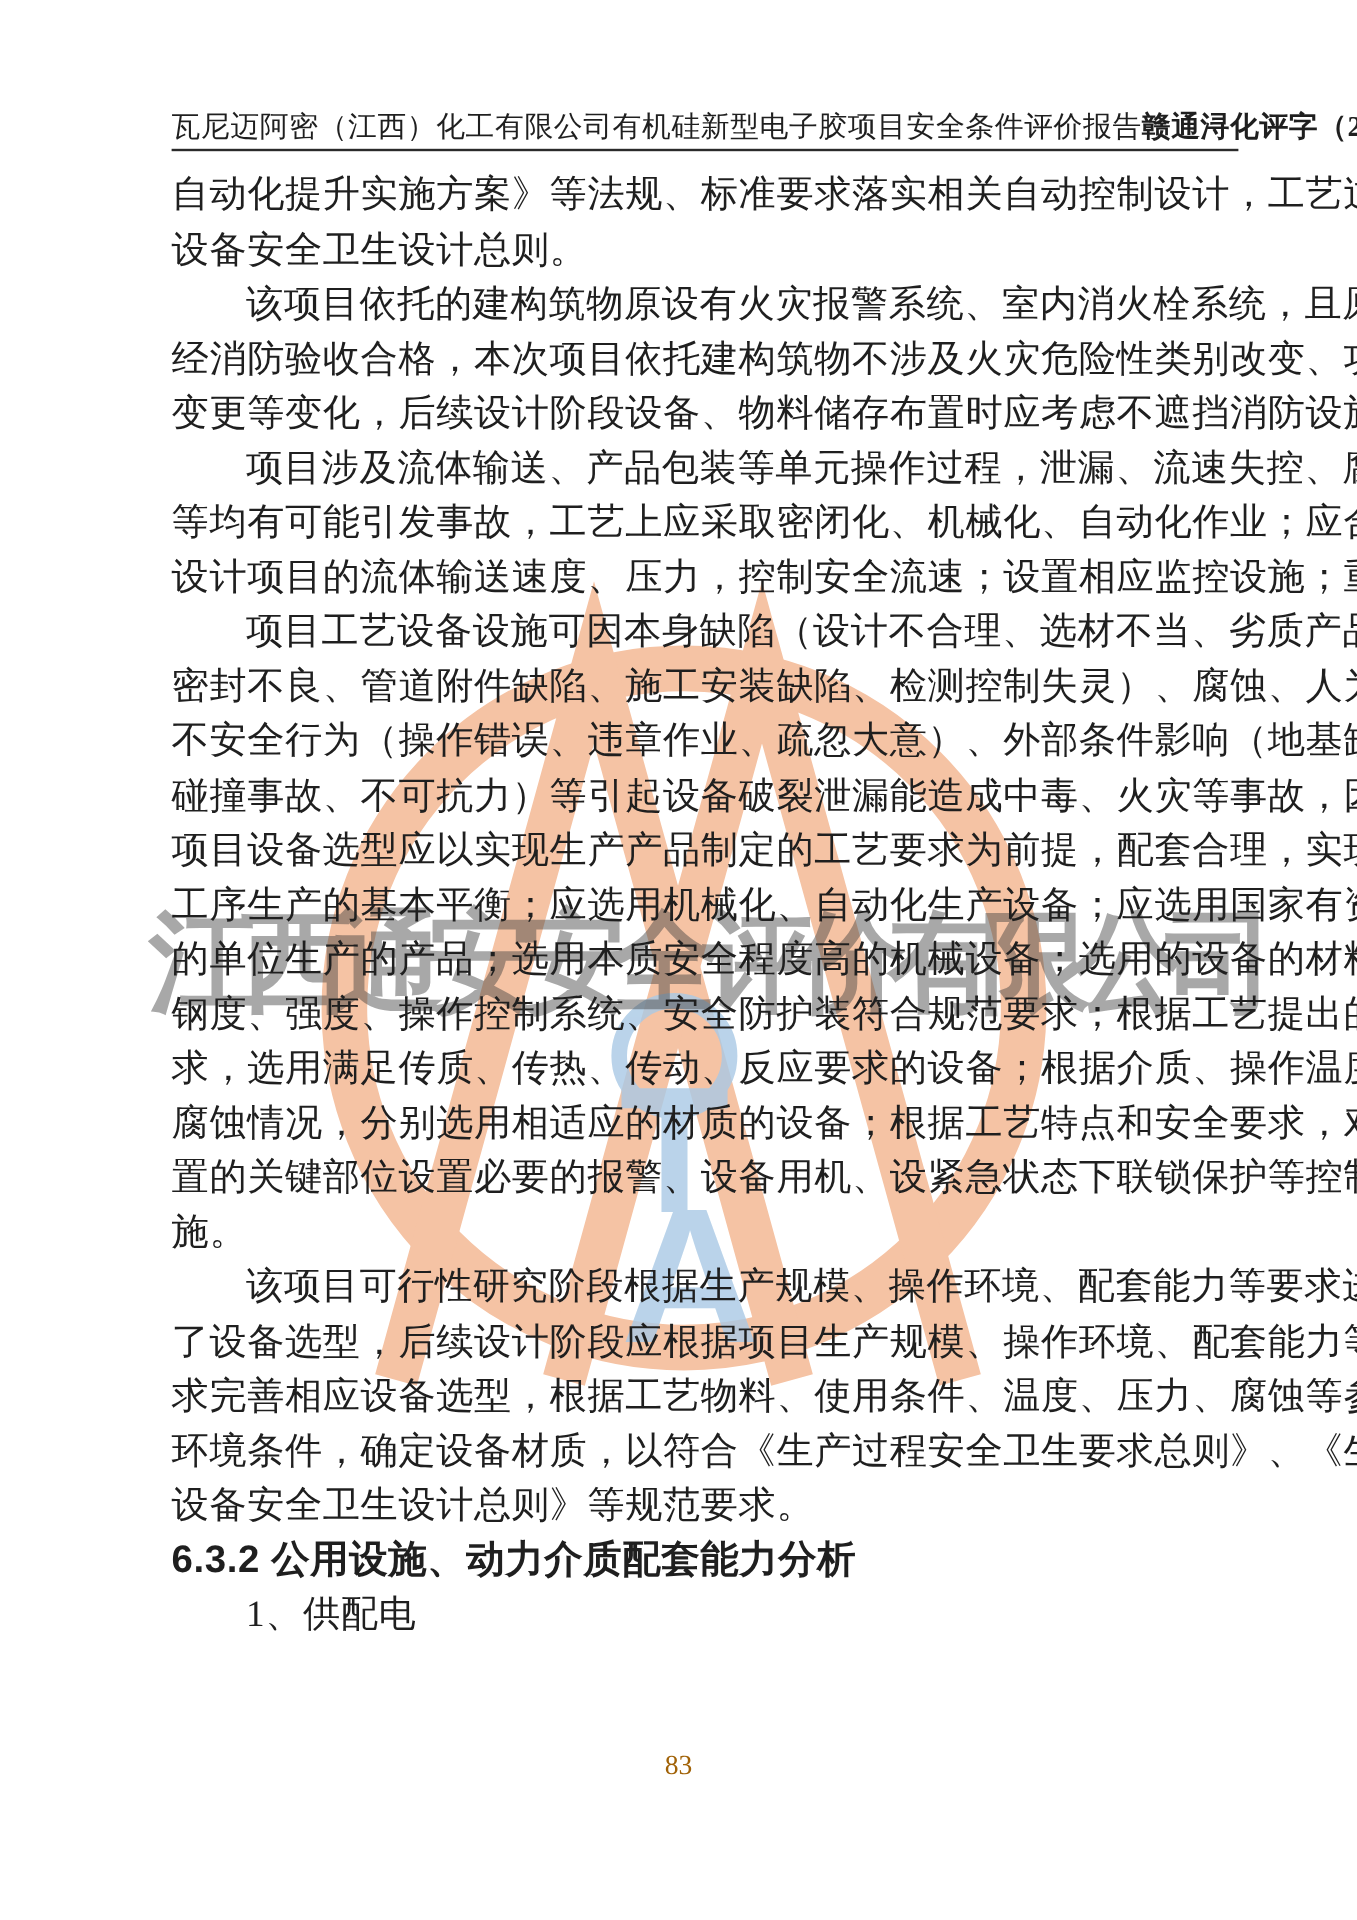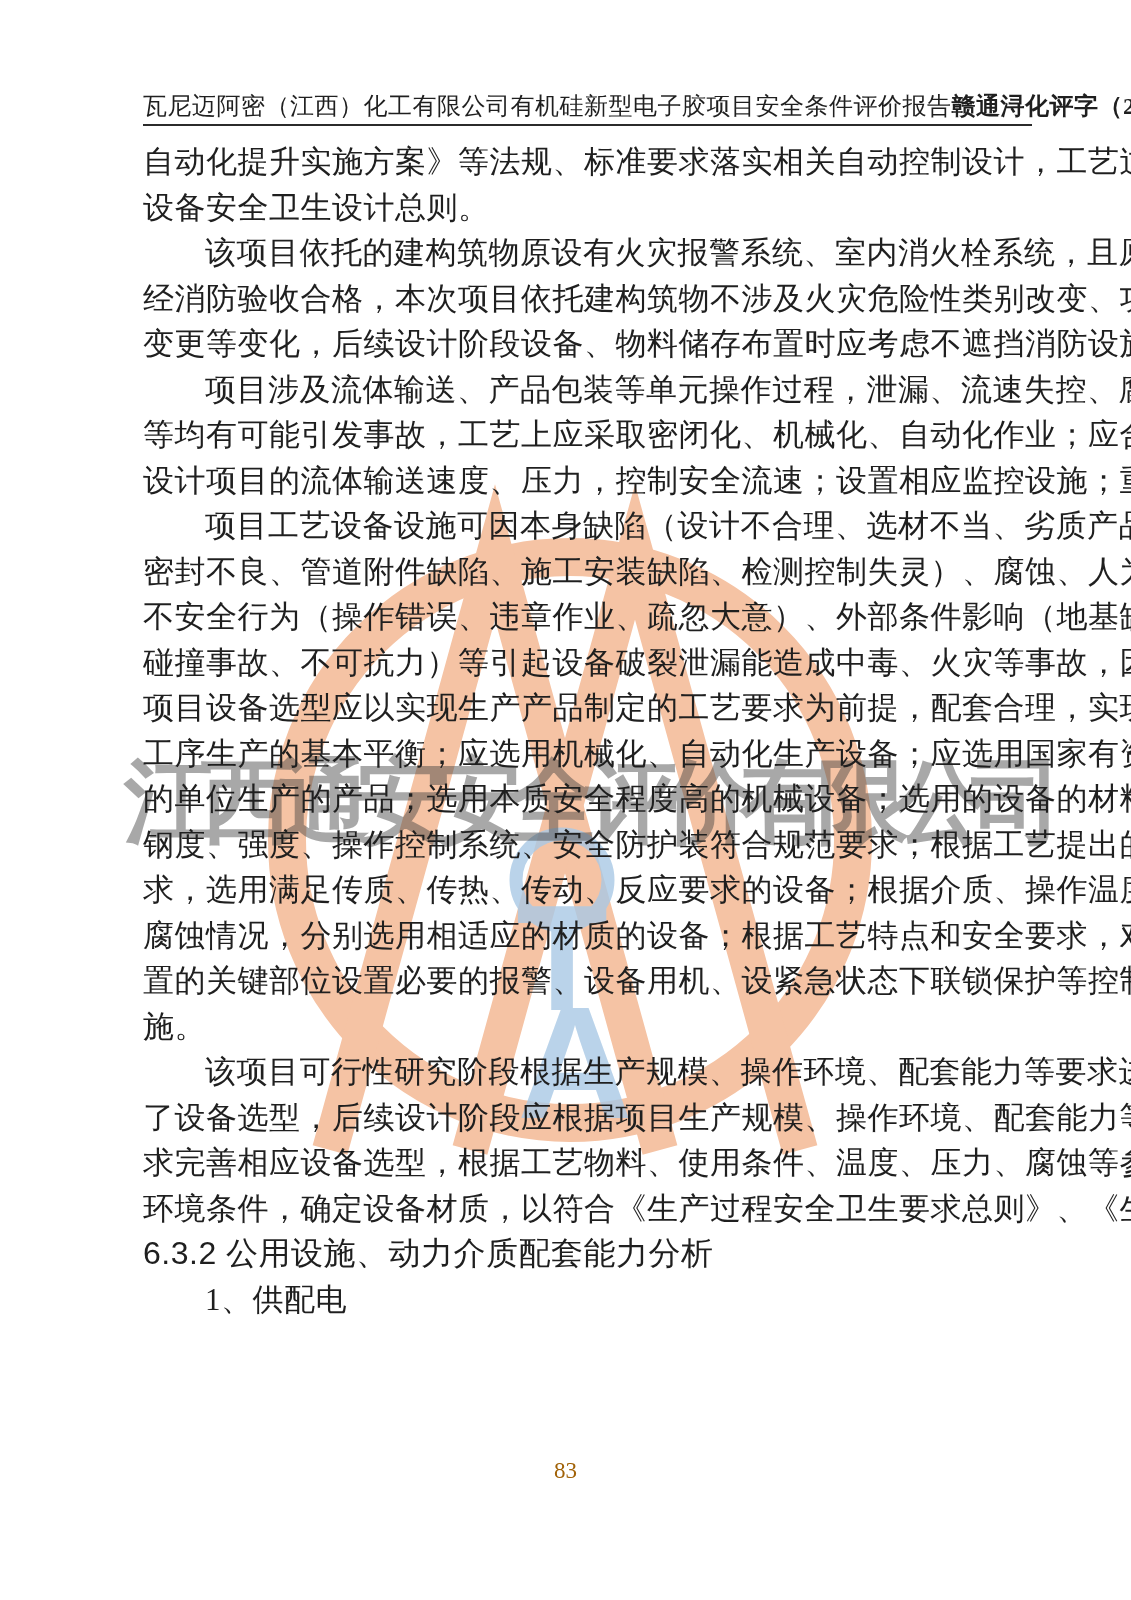--- a/index.html
+++ b/index.html
@@ -39,21 +39,21 @@
     height:45.5px;line-height:45.5px;font-size:31px;
     text-align:justify;text-align-last:justify;
     -moz-text-align-last:justify;
     white-space:nowrap;
     letter-spacing:0.5px;
   }
   .line.nofill{text-align:left;text-align-last:left;}
   .line.indent{padding-left:62px;}
   .line.heading{
     font-family:"Liberation Sans","DejaVu Sans",sans-serif;
-    font-weight:normal;font-size:32px;
+    font-weight:bold;font-size:32px;
     text-align:right;text-align-last:left;
   }
   
   .page-num{
     position:absolute;left:0;top:1458px;width:100%;z-index:2;
     text-align:center;font-size:23px;color:#a16207;
   }
 </style>
 </head>
 <body>
@@ -98,19 +98,20 @@
       <div class="line">的单位生产的产品；选用本质安全程度高的机械设备；选用的设备的材料、</div>
       <div class="line">钢度、强度、操作控制系统、安全防护装符合规范要求；根据工艺提出的要</div>
       <div class="line">求，选用满足传质、传热、传动、反应要求的设备；根据介质、操作温度、</div>
       <div class="line">腐蚀情况，分别选用相适应的材质的设备；根据工艺特点和安全要求，对装</div>
       <div class="line">置的关键部位设置必要的报警、设备用机、设紧急状态下联锁保护等控制措</div>
       <div class="line nofill">施。</div>
       <div class="line indent">该项目可行性研究阶段根据生产规模、操作环境、配套能力等要求进行</div>
       <div class="line">了设备选型，后续设计阶段应根据项目生产规模、操作环境、配套能力等要</div>
       <div class="line">求完善相应设备选型，根据工艺物料、使用条件、温度、压力、腐蚀等参数、</div>
       <div class="line">环境条件，确定设备材质，以符合《生产过程安全卫生要求总则》、《生产</div>
+      <div class="line nofill">设备安全卫生设计总则》等规范要求。</div>
       <div class="line nofill heading">6.3.2 公用设施、动力介质配套能力分析</div>
       <div class="line nofill indent">1、供配电</div>
     </div>
 
   <div class="page-num">83</div>
 
 </div>
 
 </body></html>

